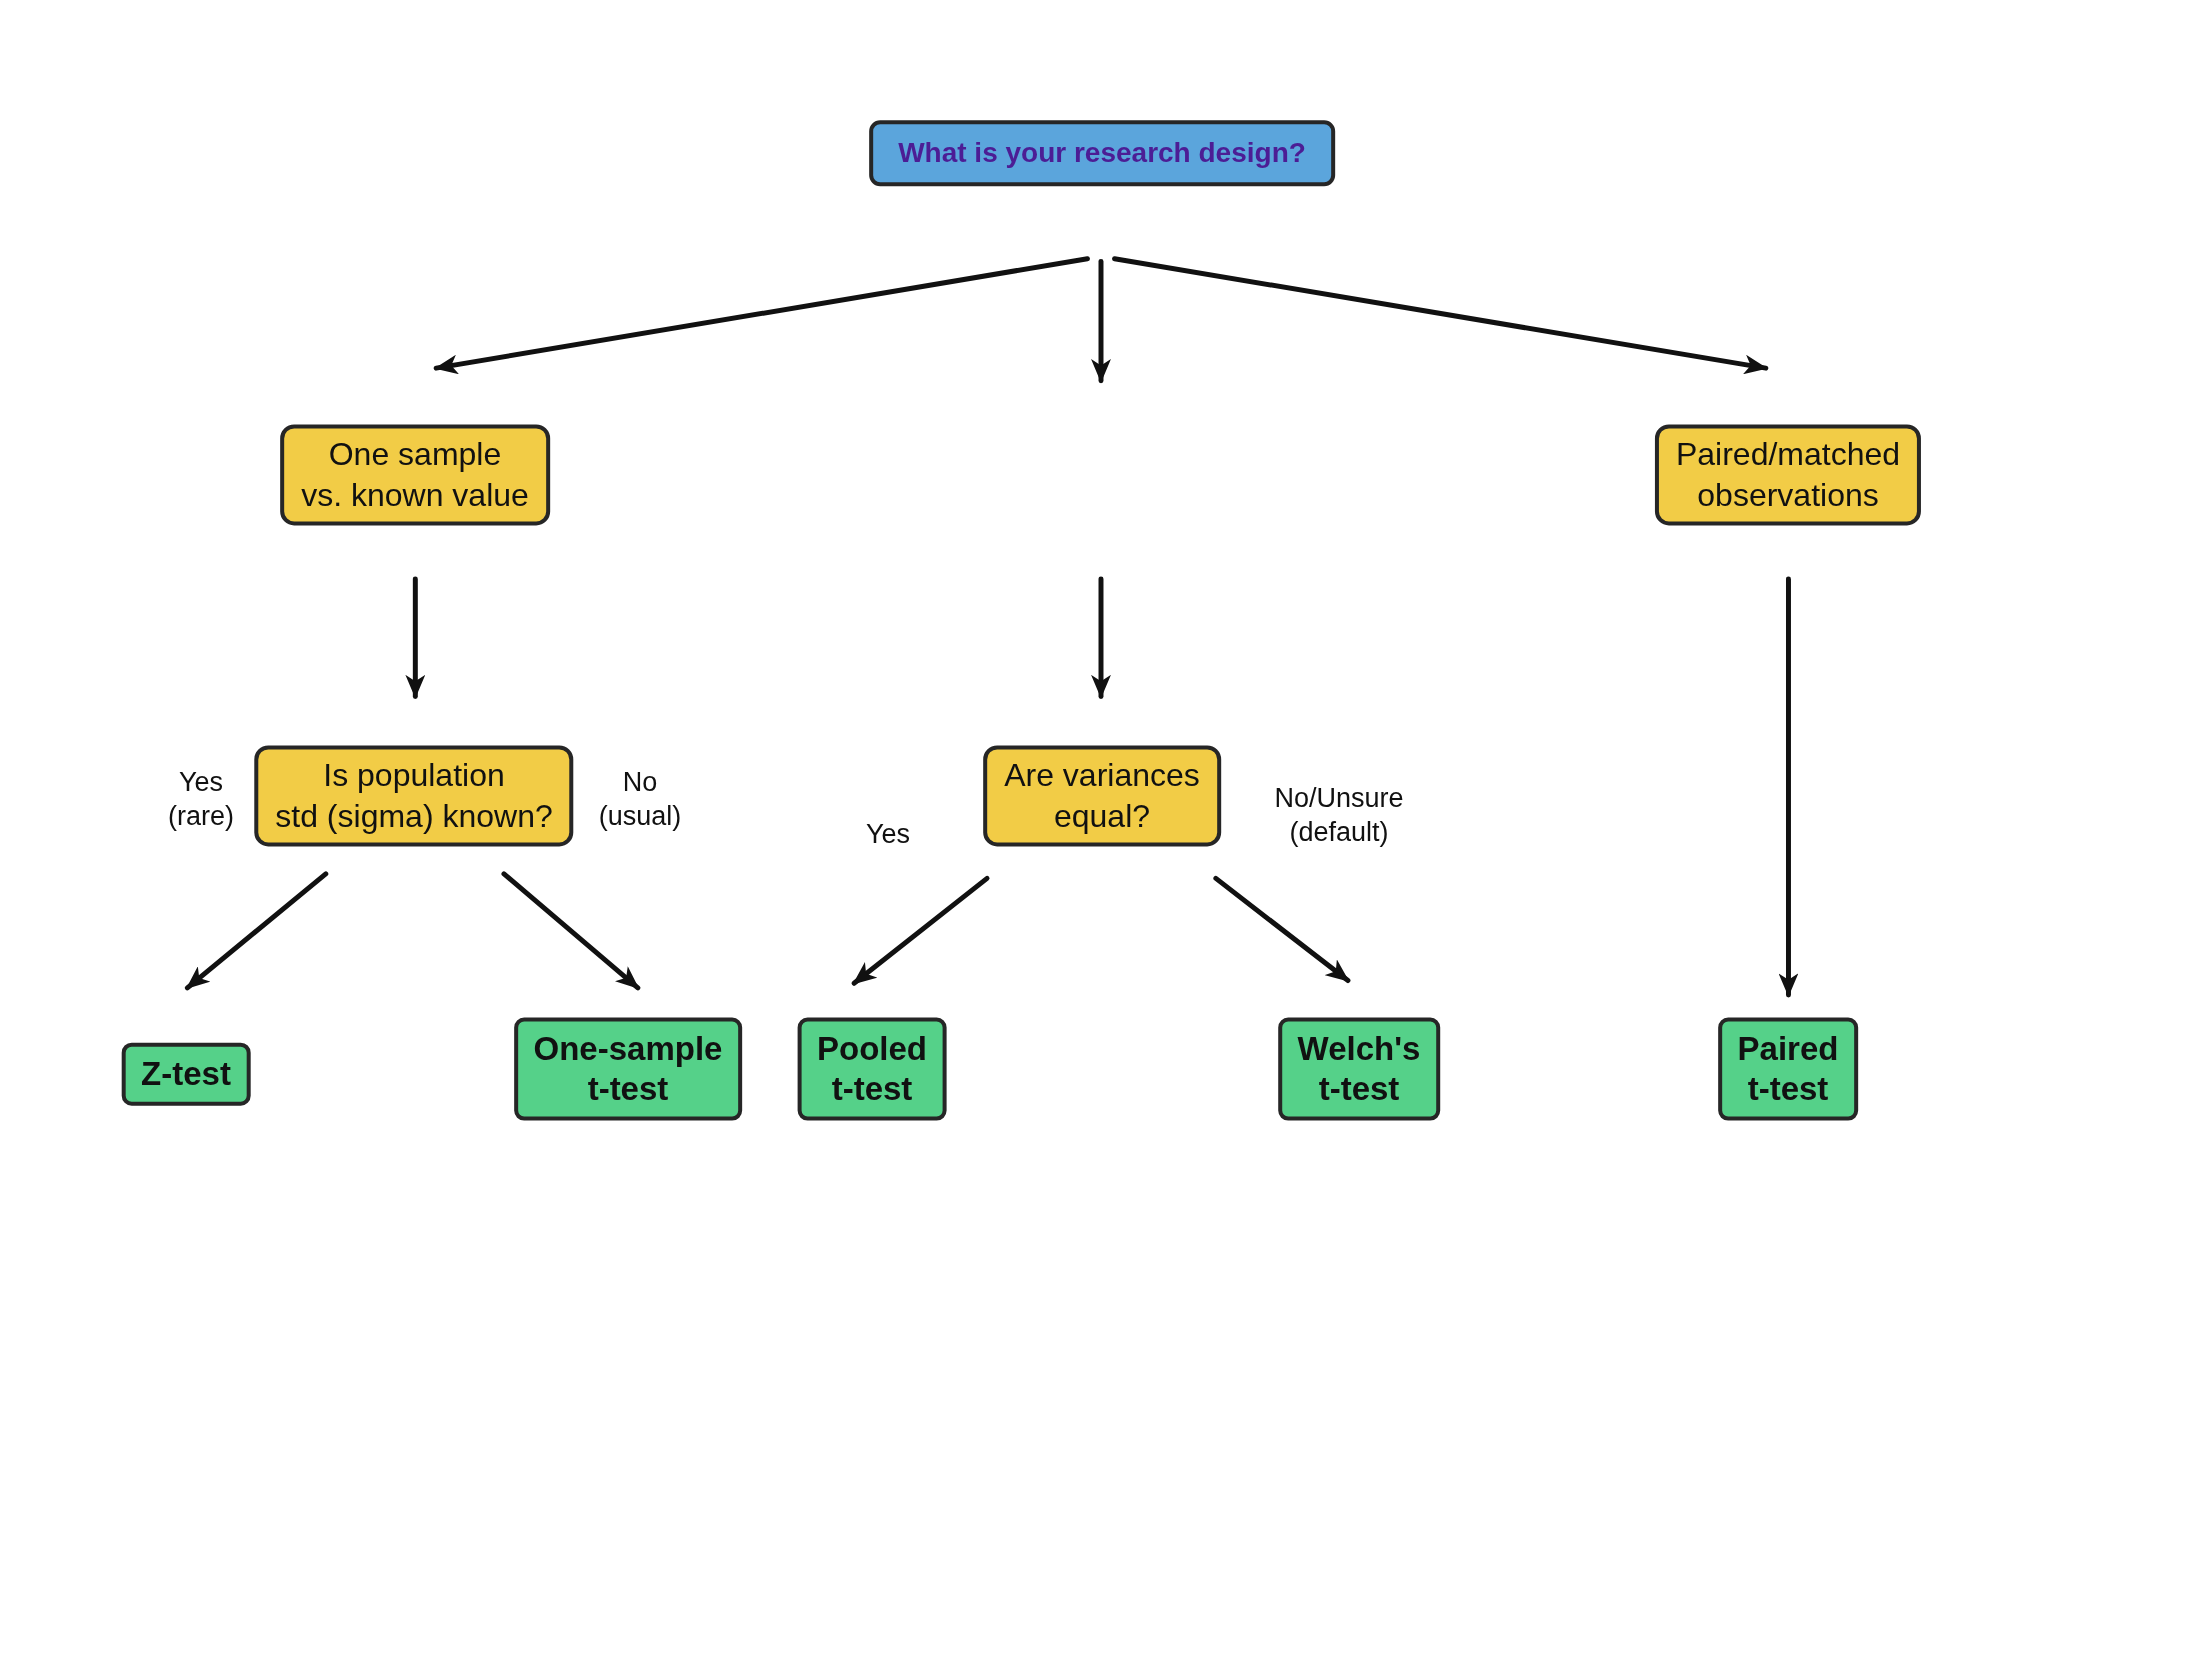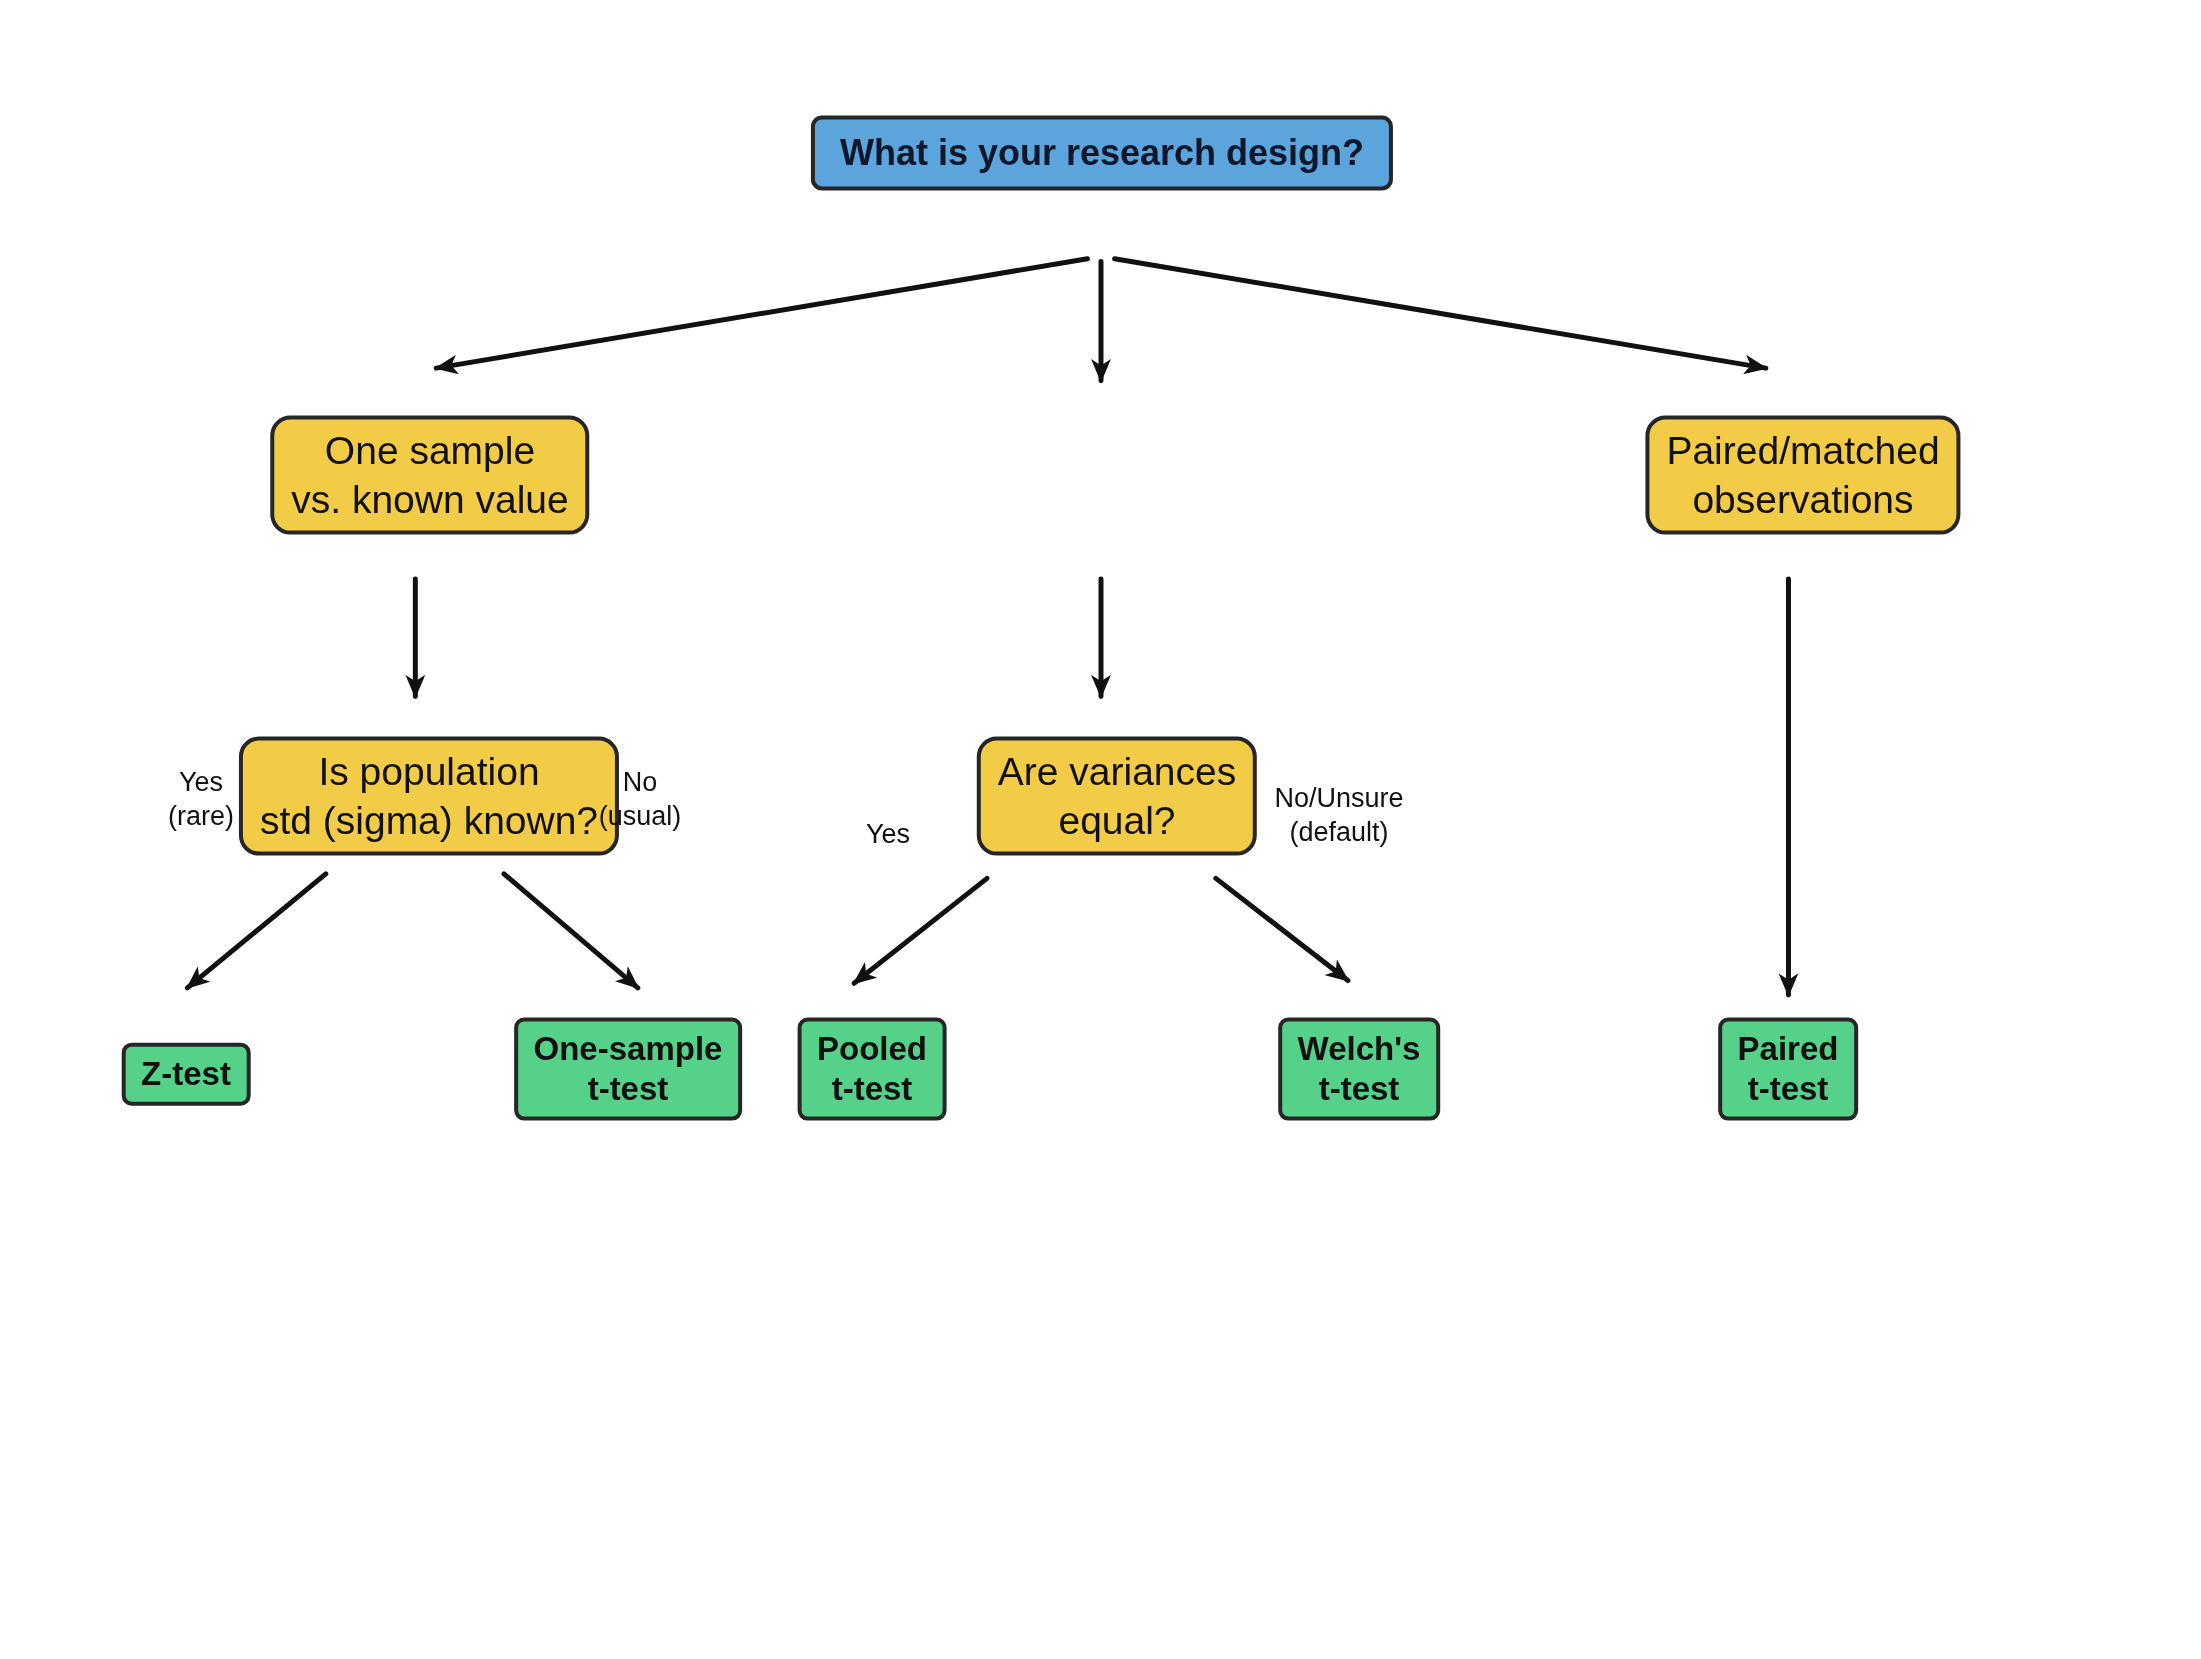--- a/index.html
+++ b/index.html
@@ -32,34 +32,33 @@
     position: absolute;
     transform: translate(-50%, -50%);
     box-sizing: border-box;
     white-space: pre-line;
     text-align: center;
   }
   .node.question {
     background: var(--c-question_fill, #5BA5DC);
     border: 4.5px solid var(--c-node_border, #262626);
     border-radius: 11px;
-    color: #0f172a;
+    color: #4c1d95;
     font-weight: bold;
-    font-size: 36px;
+    font-size: 28px;
     line-height: 1.2;
     padding: 12px 25px;
   }
   .node.decision {
     background: var(--c-decision_fill, #F2CC46);
     border: 4.5px solid var(--c-node_border, #262626);
-    border-radius: 20px;
-    font-size: 39px;
+    border-radius: 14px;
+    font-size: 32px;
     line-height: 1.26;
     padding: 6.3px 17px;
-    margin-left: 15px;
   }
   .node.result {
     background: var(--c-result_fill, #55D189);
     border: 4.5px solid var(--c-node_border, #262626);
     border-radius: 10px;
     font-weight: bold;
     font-size: 33px;
     line-height: 1.22;
     padding: 7.2px 15.4px;
   }

